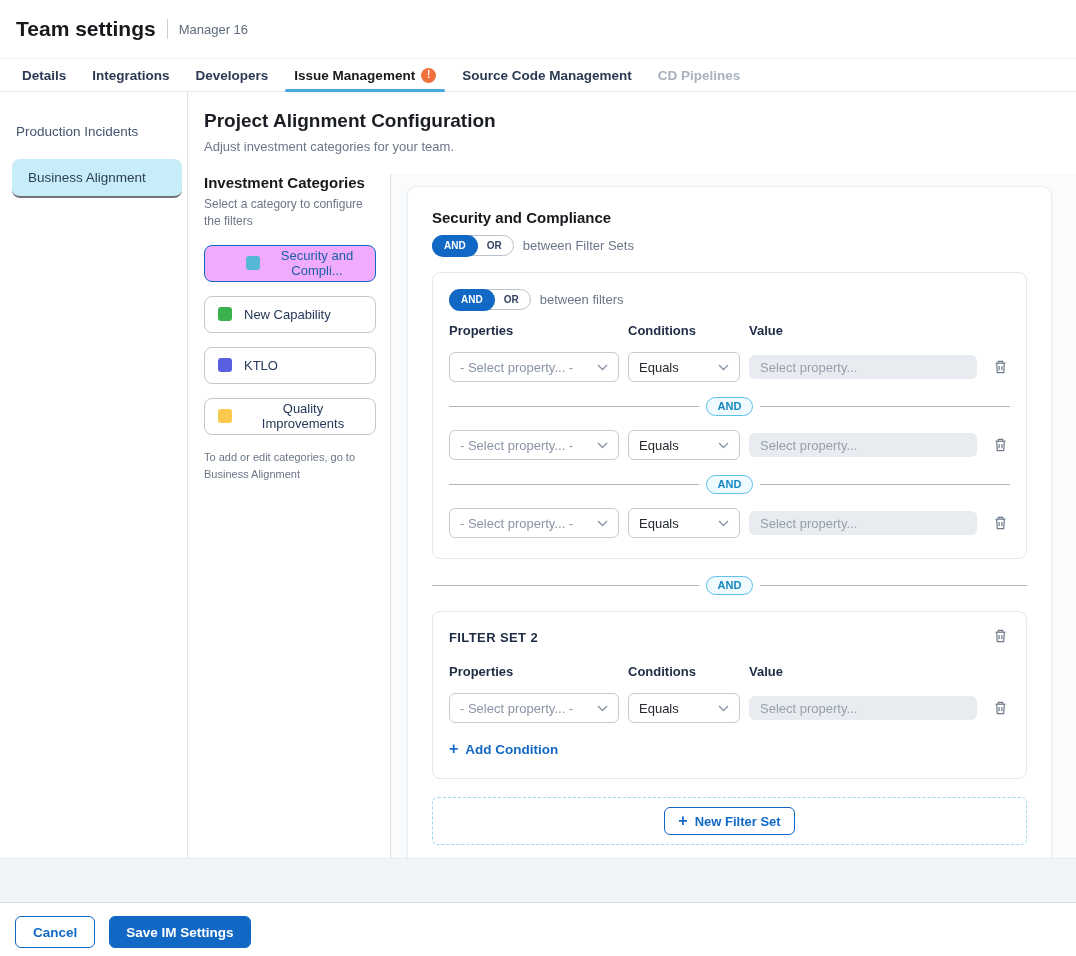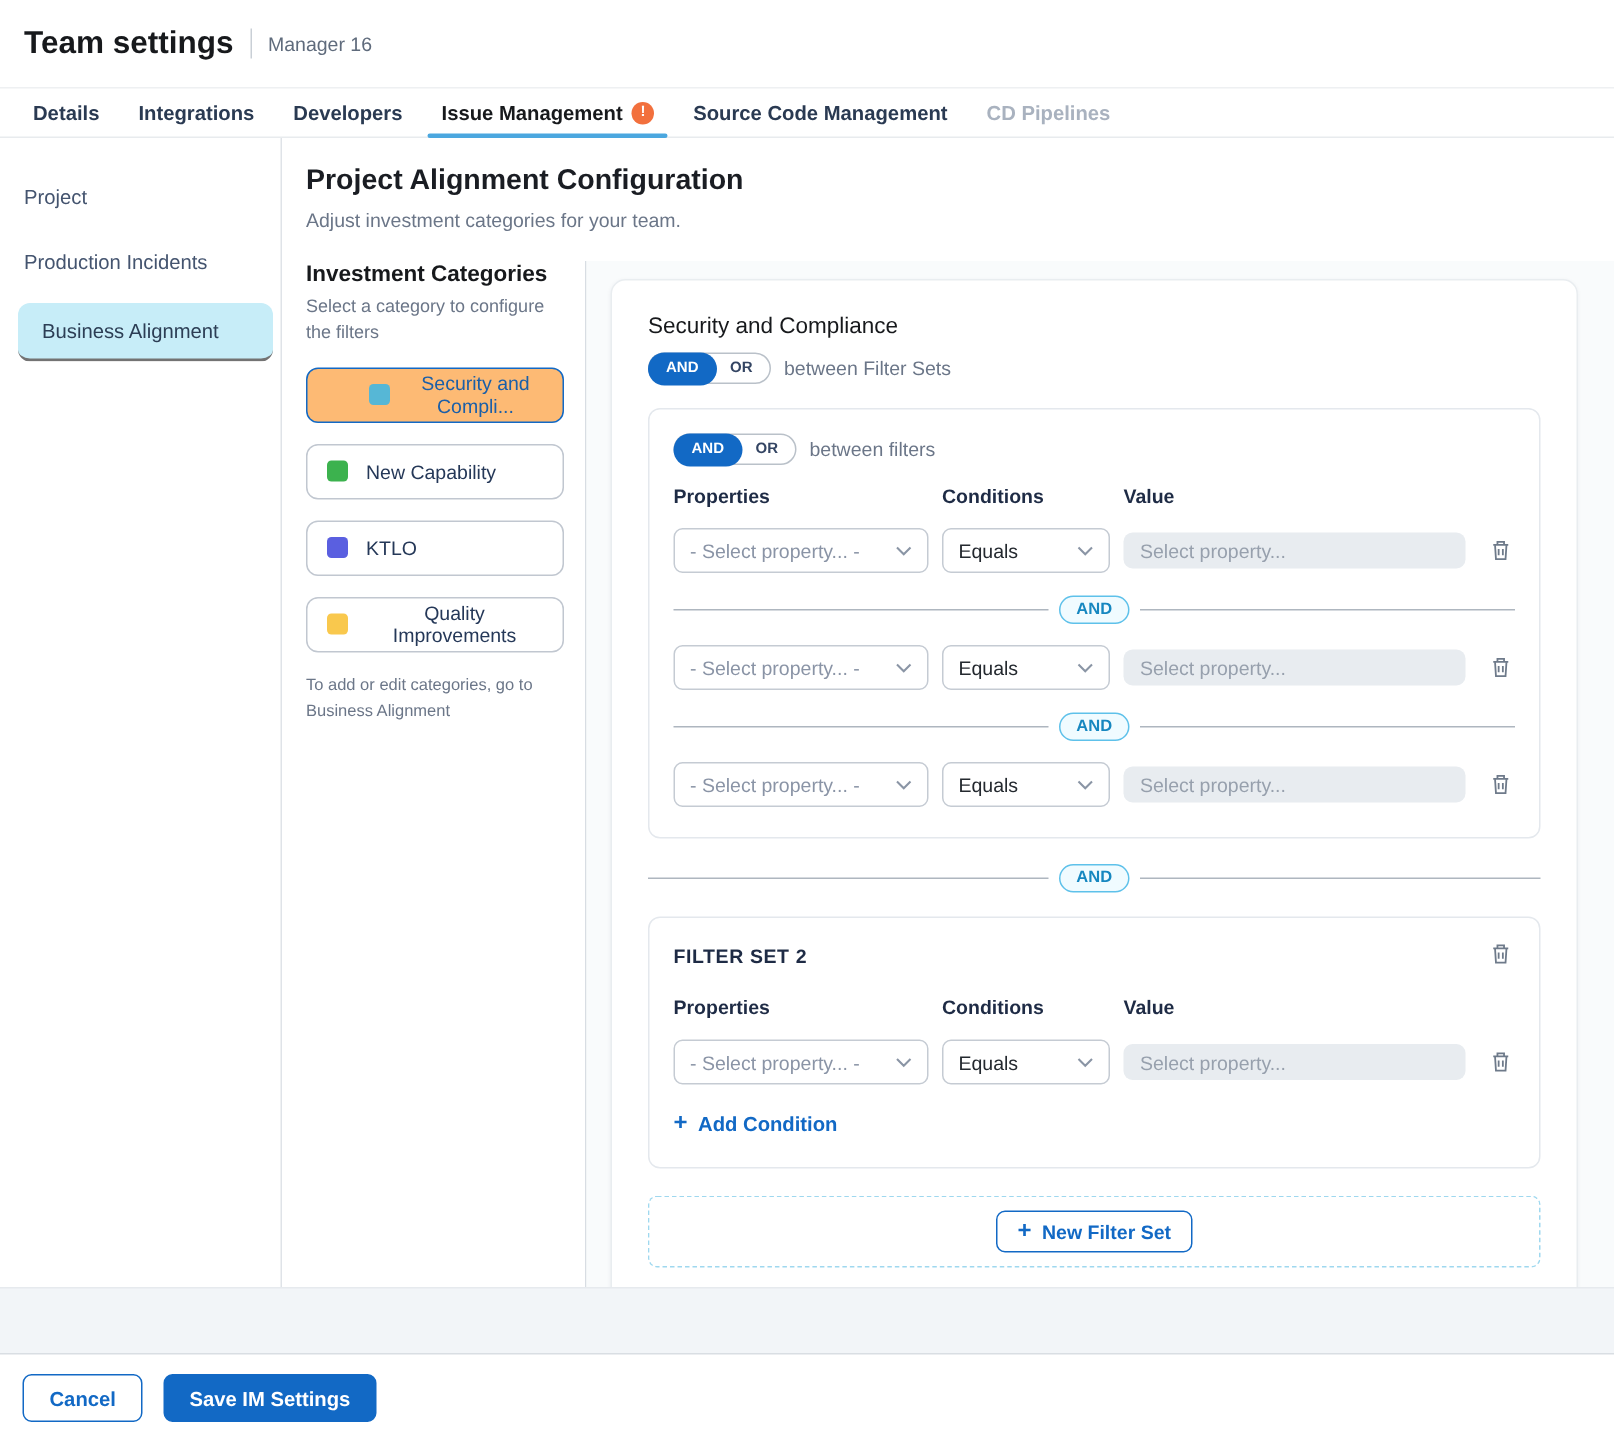--- a/index.html
+++ b/index.html
@@ -59,30 +59,30 @@
   .columns { display:flex; flex:1; margin-top:20px; align-items:stretch; }
   .cat-col { width:187px; flex:0 0 187px; border-right:1px solid #d8dde3; padding-right:14px; }
   .cat-title { font-size:15px; font-weight:700; color:#17191c; }
   .cat-subtitle { font-size:12px; color:#6b7688; margin-top:5px; line-height:1.45; width:168px; }
   .cat-list { margin-top:14px; display:flex; flex-direction:column; gap:14px; }
   .cat-btn {
     width:172px; height:37px; border:1px solid #c1c7d0; border-radius:8px; background:#fff;
     display:flex; align-items:center; gap:12px; padding:0 13px; cursor:pointer;
     font-size:13px; color:#253858;
   }
-  .cat-btn.selected { border:1.5px solid #1269c5; background:#fdba74; color:#1b5fa8;padding-left:41px; }
+  .cat-btn.selected { border:1.5px solid #1269c5; background:#f0abfc; color:#1b5fa8;padding-left:41px; }
   .cat-swatch { width:14px; height:14px; border-radius:3px; flex:0 0 14px; }
   .cat-note { font-size:11px; color:#6b7688; margin-top:14px; line-height:1.55; width:170px; }
 
   .panel-col { flex:1; padding:12px 24px 0 16px; background:#f9fbfc; }
   .panel-card {
     background:#fff; border:1px solid #e9edf0; border-radius:10px;
     box-shadow:0 1px 3px rgba(23,43,77,.05); padding:22px 24px 26px;
   }
-  .panel-title { font-size:15px; font-weight:400; color:#17191c; }
+  .panel-title { font-size:15px; font-weight:700; color:#17191c; }
 
   .toggle-row { display:flex; align-items:center; margin-top:9px; }
   .andor-toggle {
     display:inline-flex; align-items:center; border:1px solid #bac1c9; border-radius:999px;
     background:#fff; height:21px; cursor:pointer;
   }
   .seg { font-size:10px; font-weight:700; line-height:1; }
   .seg-and {
     background:#1269c5; color:#fff; border-radius:999px; padding:6px 12px; margin:-1px 0 -1px -1px;
   }
@@ -176,23 +176,20 @@
     <span>Source Code Management</span>
   </div>
   <div class="tab disabled">
     <span>CD Pipelines</span>
   </div>
 </nav>
 
 <div class="content-wrap">
 
   <aside class="side-nav">
-    <div class="side-item">
-      <span>Project</span>
-    </div>
     <div class="side-item">
       <span>Production Incidents</span>
     </div>
     <div class="side-item selected">
       <span>Business Alignment</span>
     </div>
   </aside>
 
   <main class="main-area">
     <h2 class="page-title">Project Alignment Configuration</h2>

